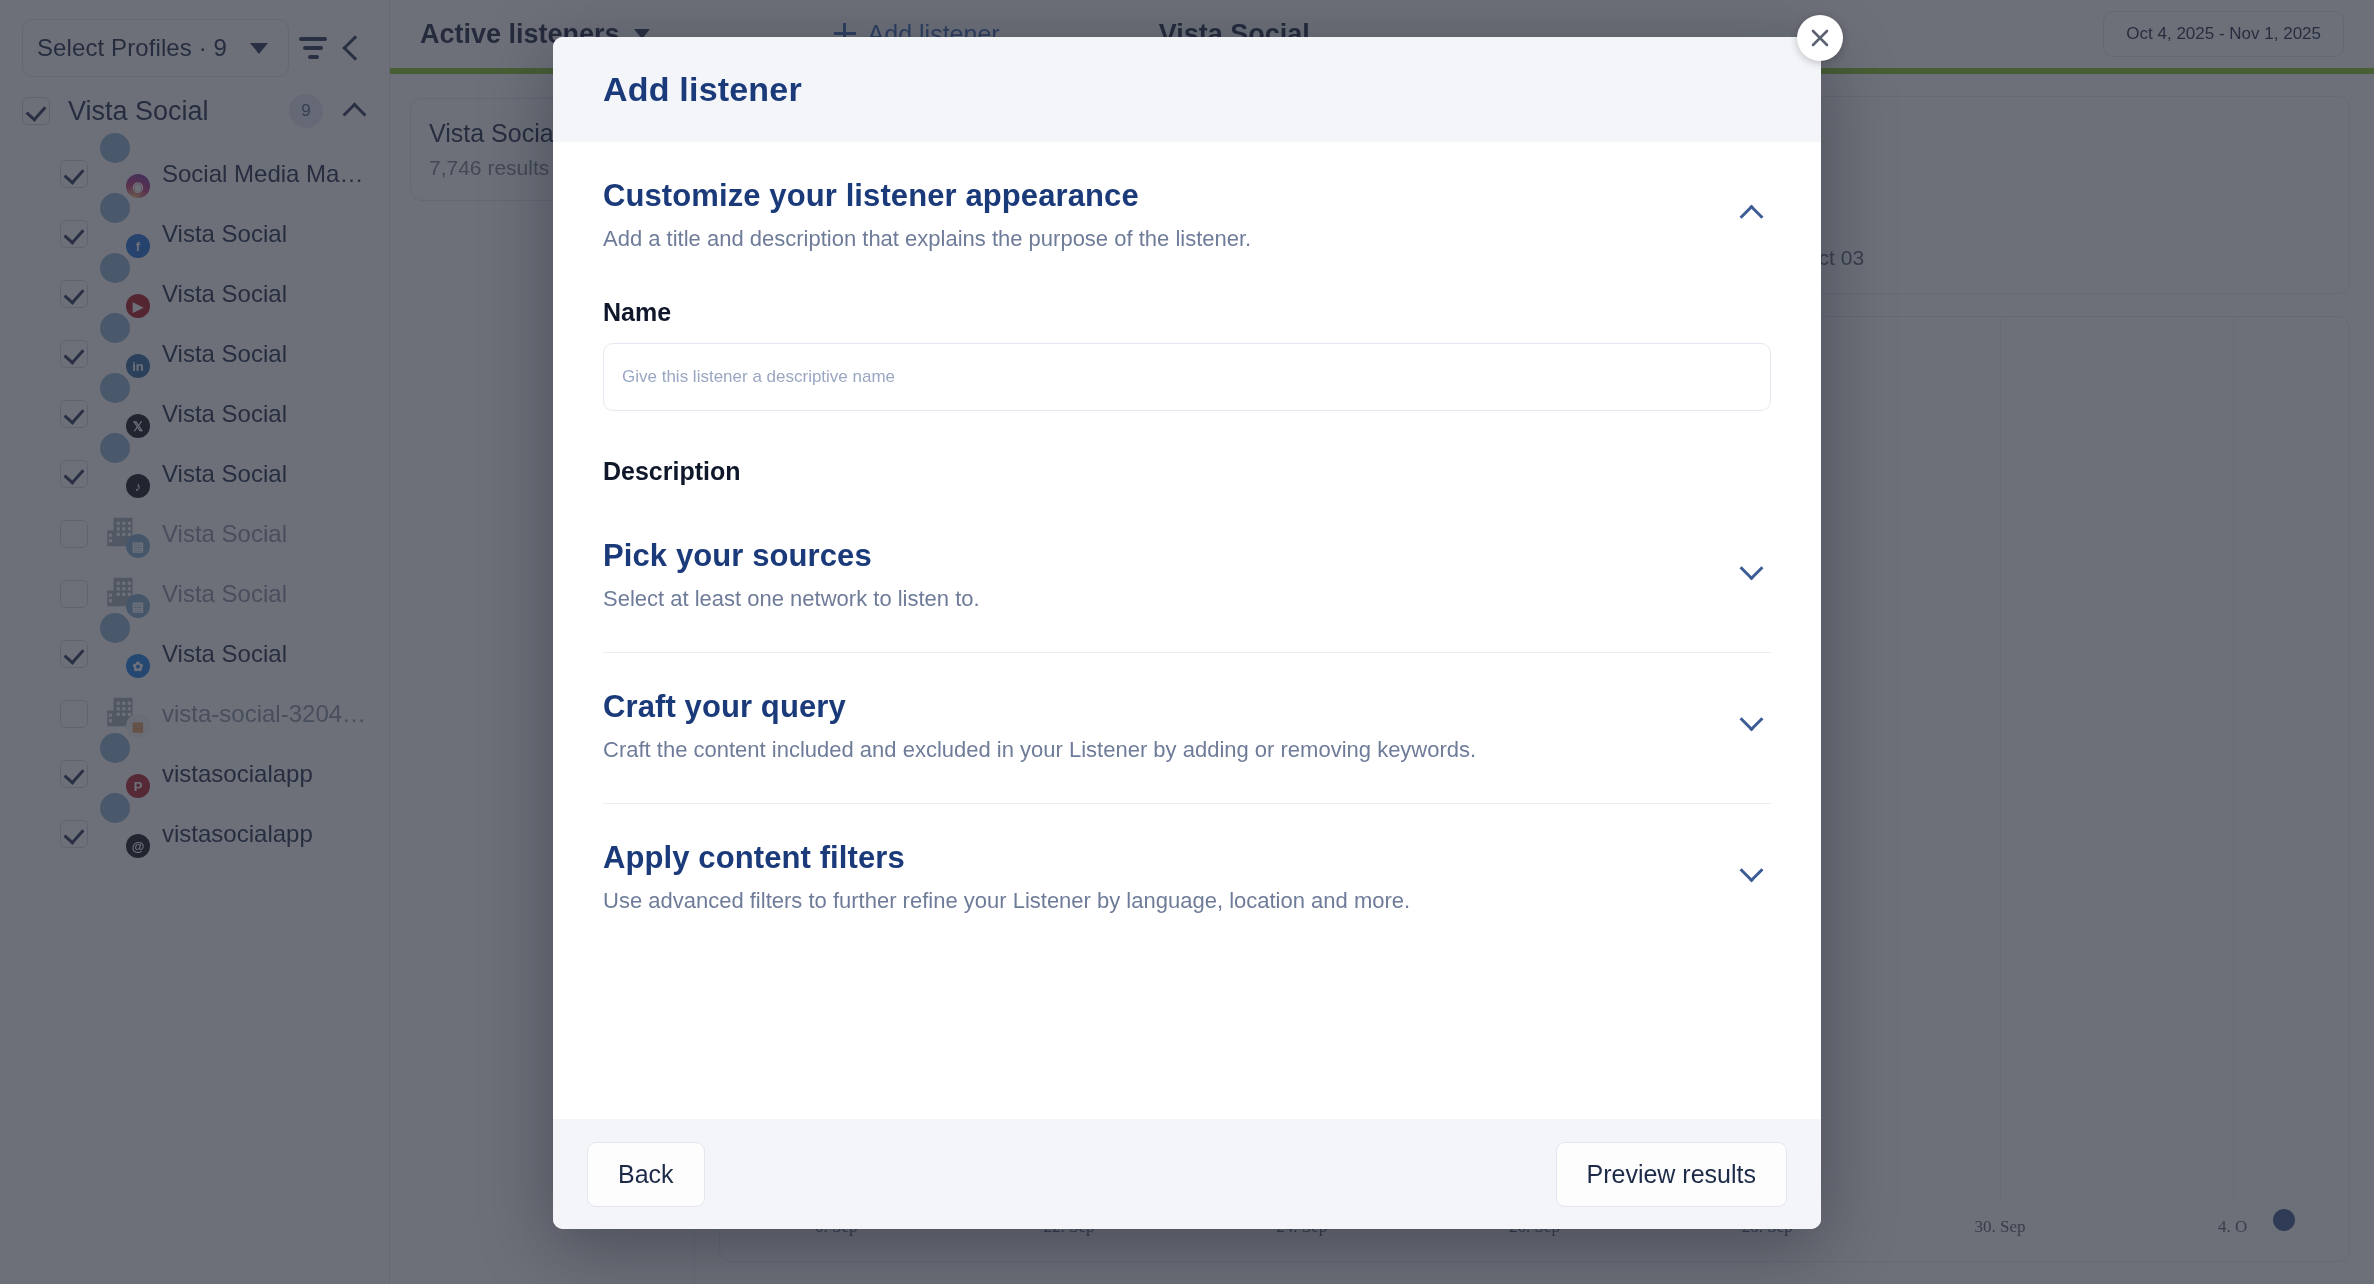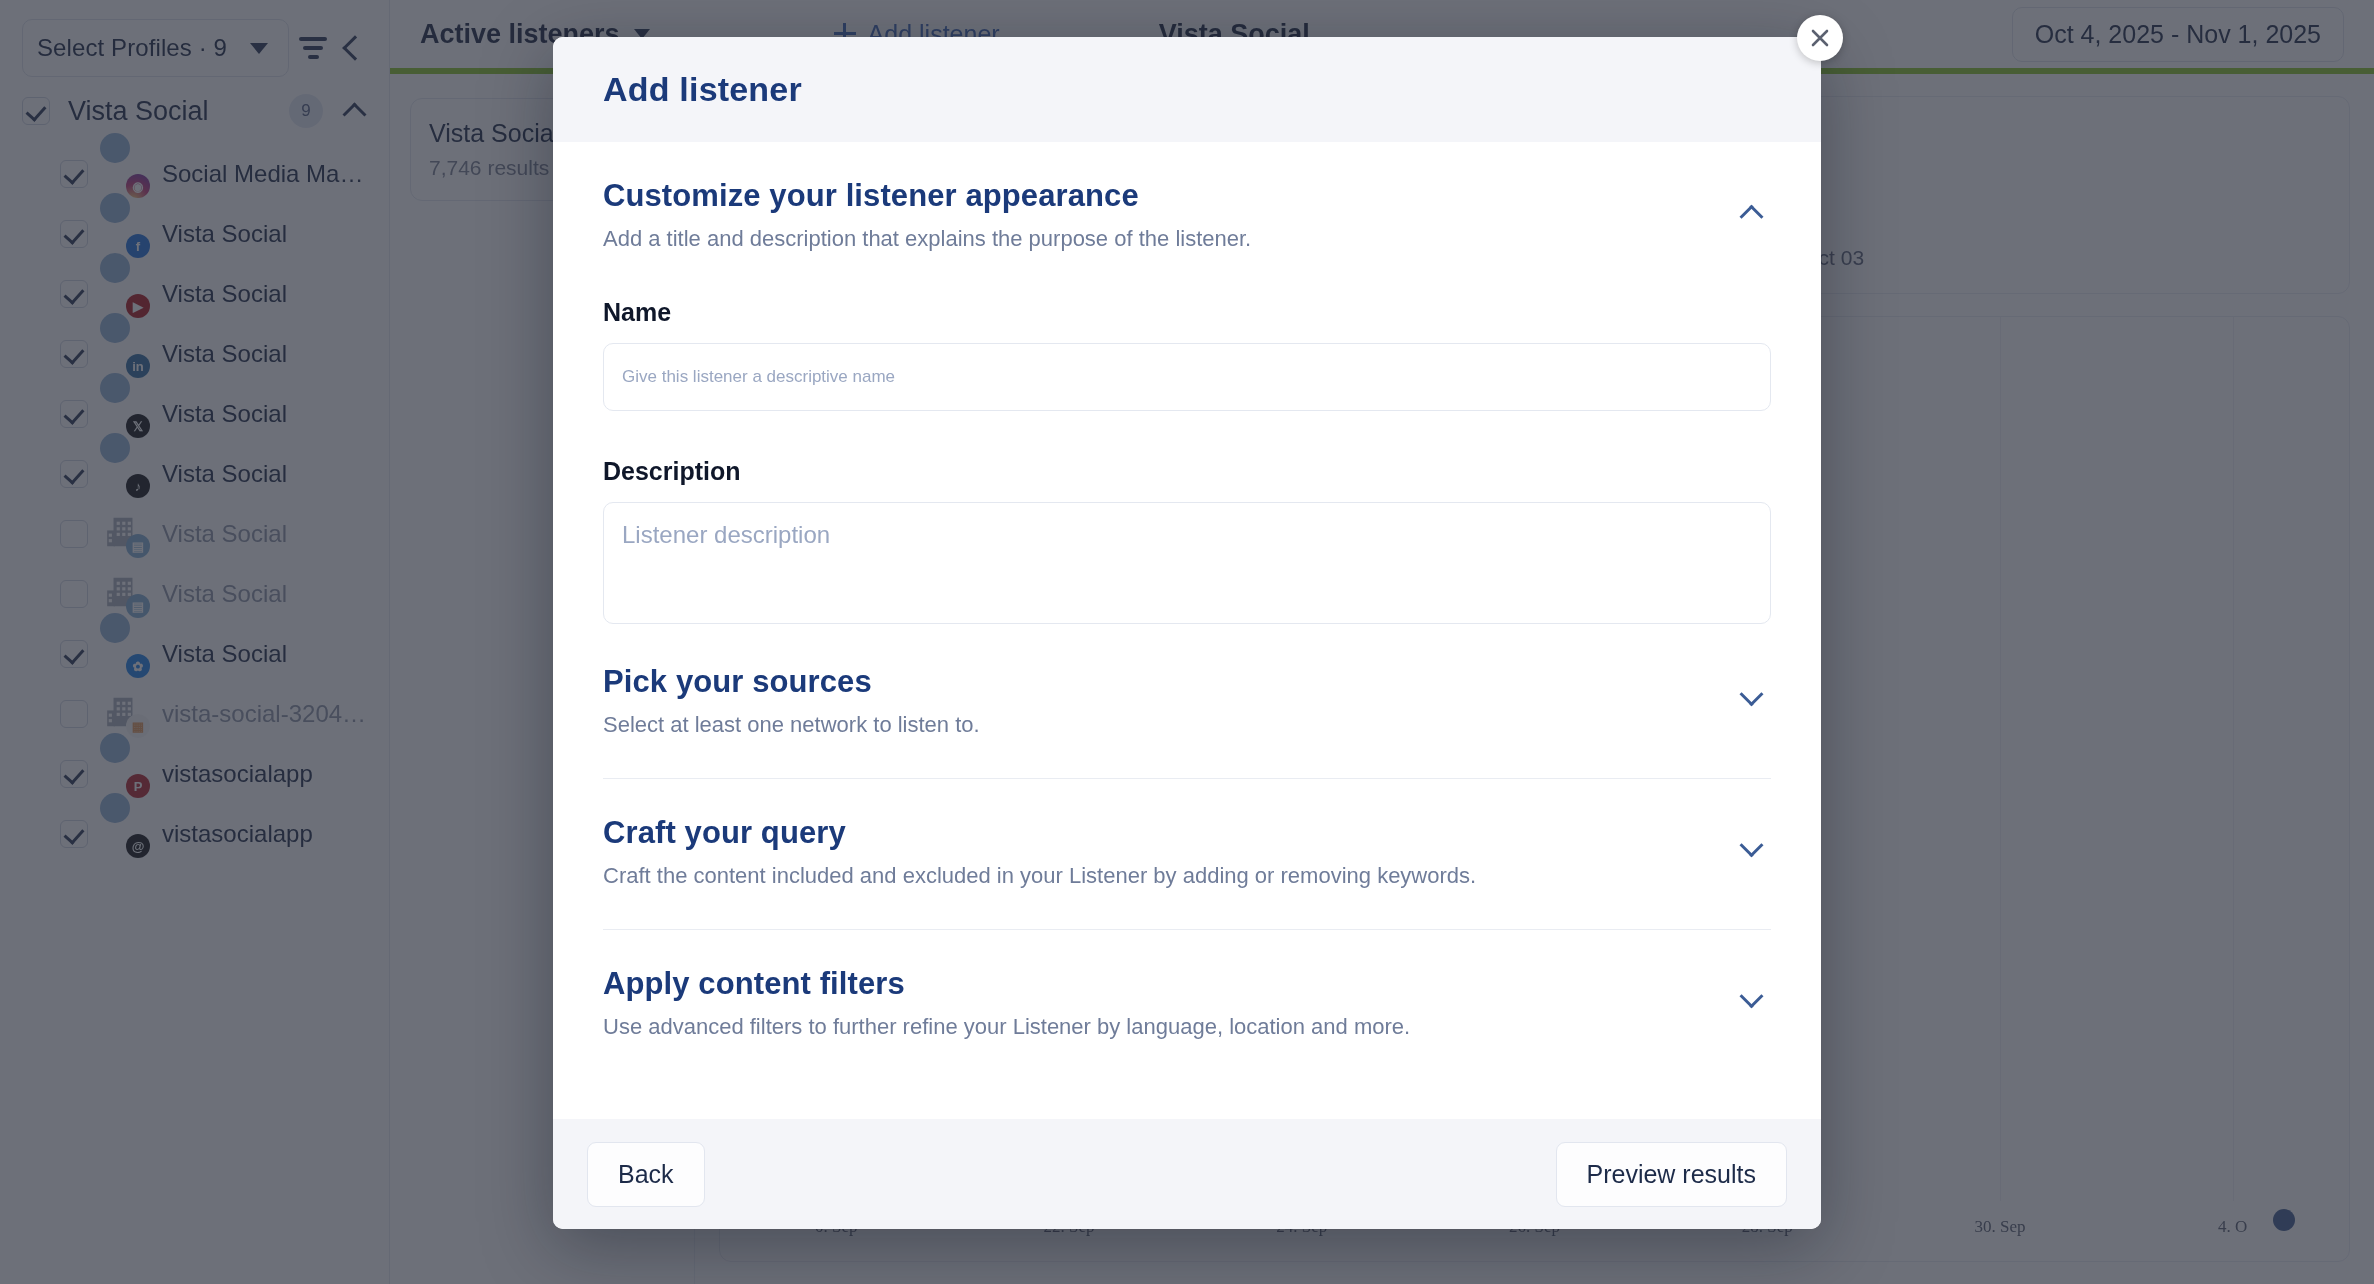--- a/index.html
+++ b/index.html
@@ -182,21 +182,21 @@
   .plus-icon::before, .plus-icon::after {
     content:""; position: absolute; background: #3a66c4;
   }
   .plus-icon::before { left: 0; top: 9px; width: 22px; height: 3px;}
   .plus-icon::after  { top: 0; left: 9px; height: 22px; width: 3px;}
   .brand-title { font-size: 27px; color: #1d2b49; font-weight: bold; margin-left: 135px; }
   .date-range {
     margin-left: auto;
     border: 1px solid #dfe3ec; border-radius: 10px;
     padding: 12px 22px;
-    font-size: 25px; color: #233152;
+    font-size: 17px; color: #233152;
   }
 
   .main-body { flex: 1 1 auto; display: flex; min-height: 0;}
   .listener-col {
     width: 305px; flex: 0 0 305px;
     padding: 24px 20px;
     border-right: 1px solid #edf0f5;
   }
   .listener-card {
     border: 1px solid #e3e7ef; border-radius: 12px;
@@ -605,21 +605,20 @@
         </div>
         <div class="section-toggle">
             <span class="chev up"></span>
           </div>
       </div>
 
       <div class="field-label">Name</div>
       <input class="text-input" type="text" placeholder="Give this listener a descriptive name" style="">
 
       <div class="field-label">Description</div>
-      <textarea class="textarea-input" placeholder="Listener description" style=""></textarea>
     </div>
 
     <div class="section">
       <div class="section-head">
         <div class="section-head-texts">
           <div class="section-title">Pick your sources</div>
           <div class="section-sub">Select at least one network to listen to.</div>
         </div>
         <div class="section-toggle">
             <span class="chev down"></span>

